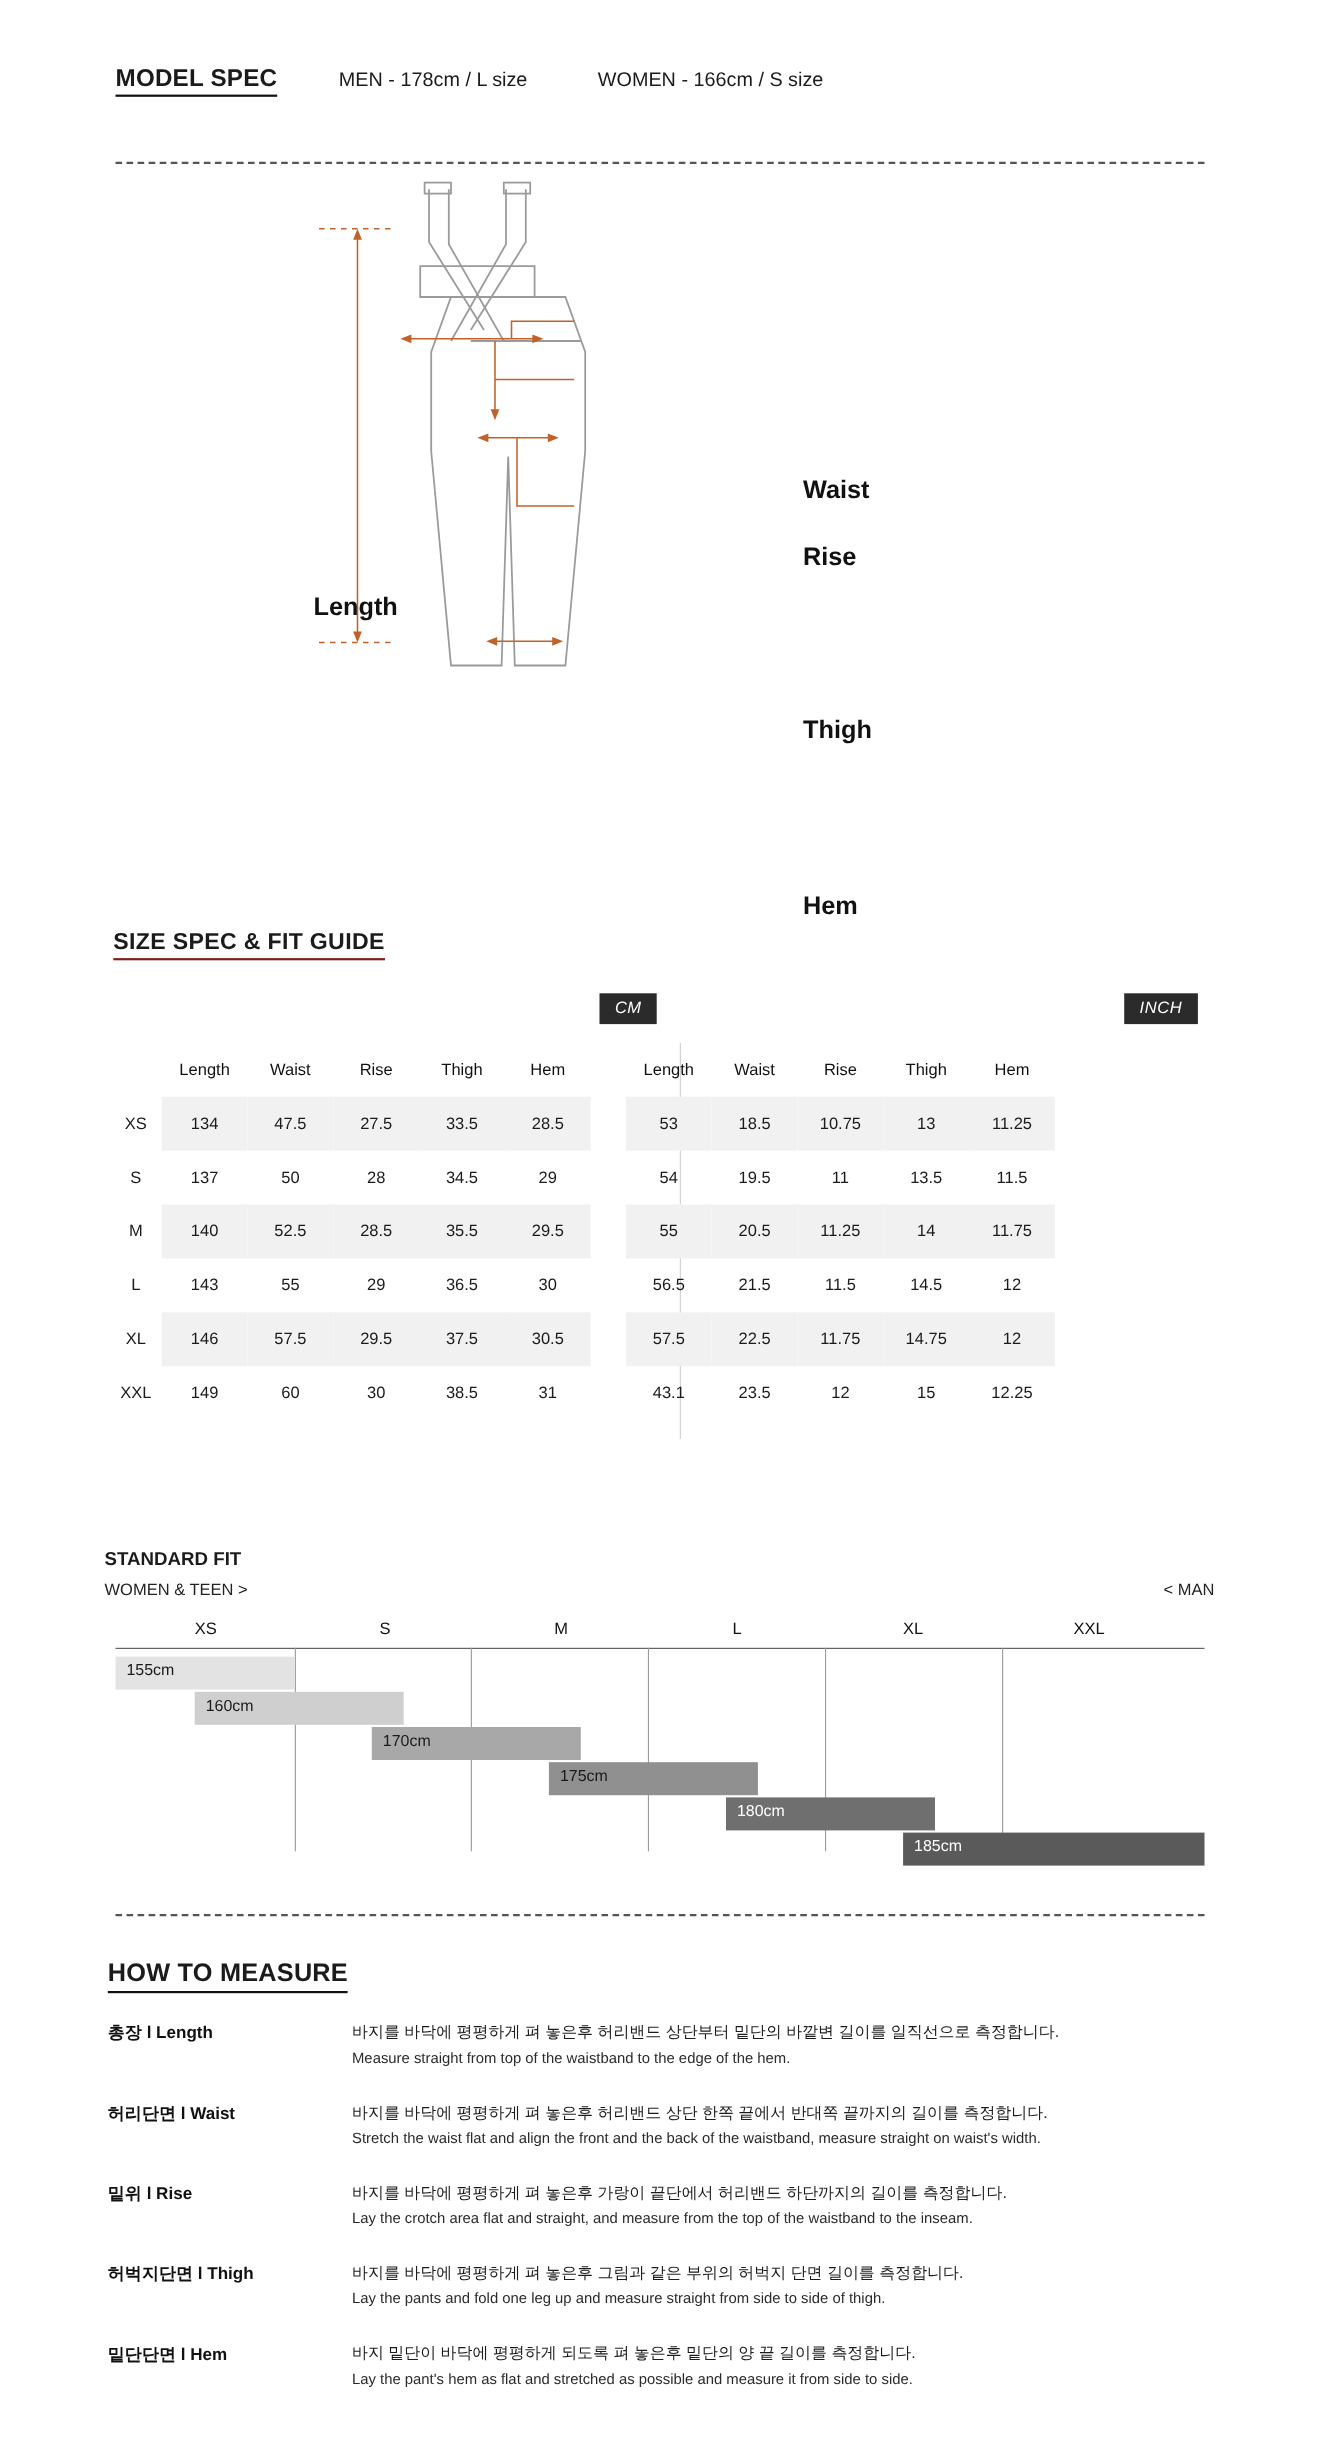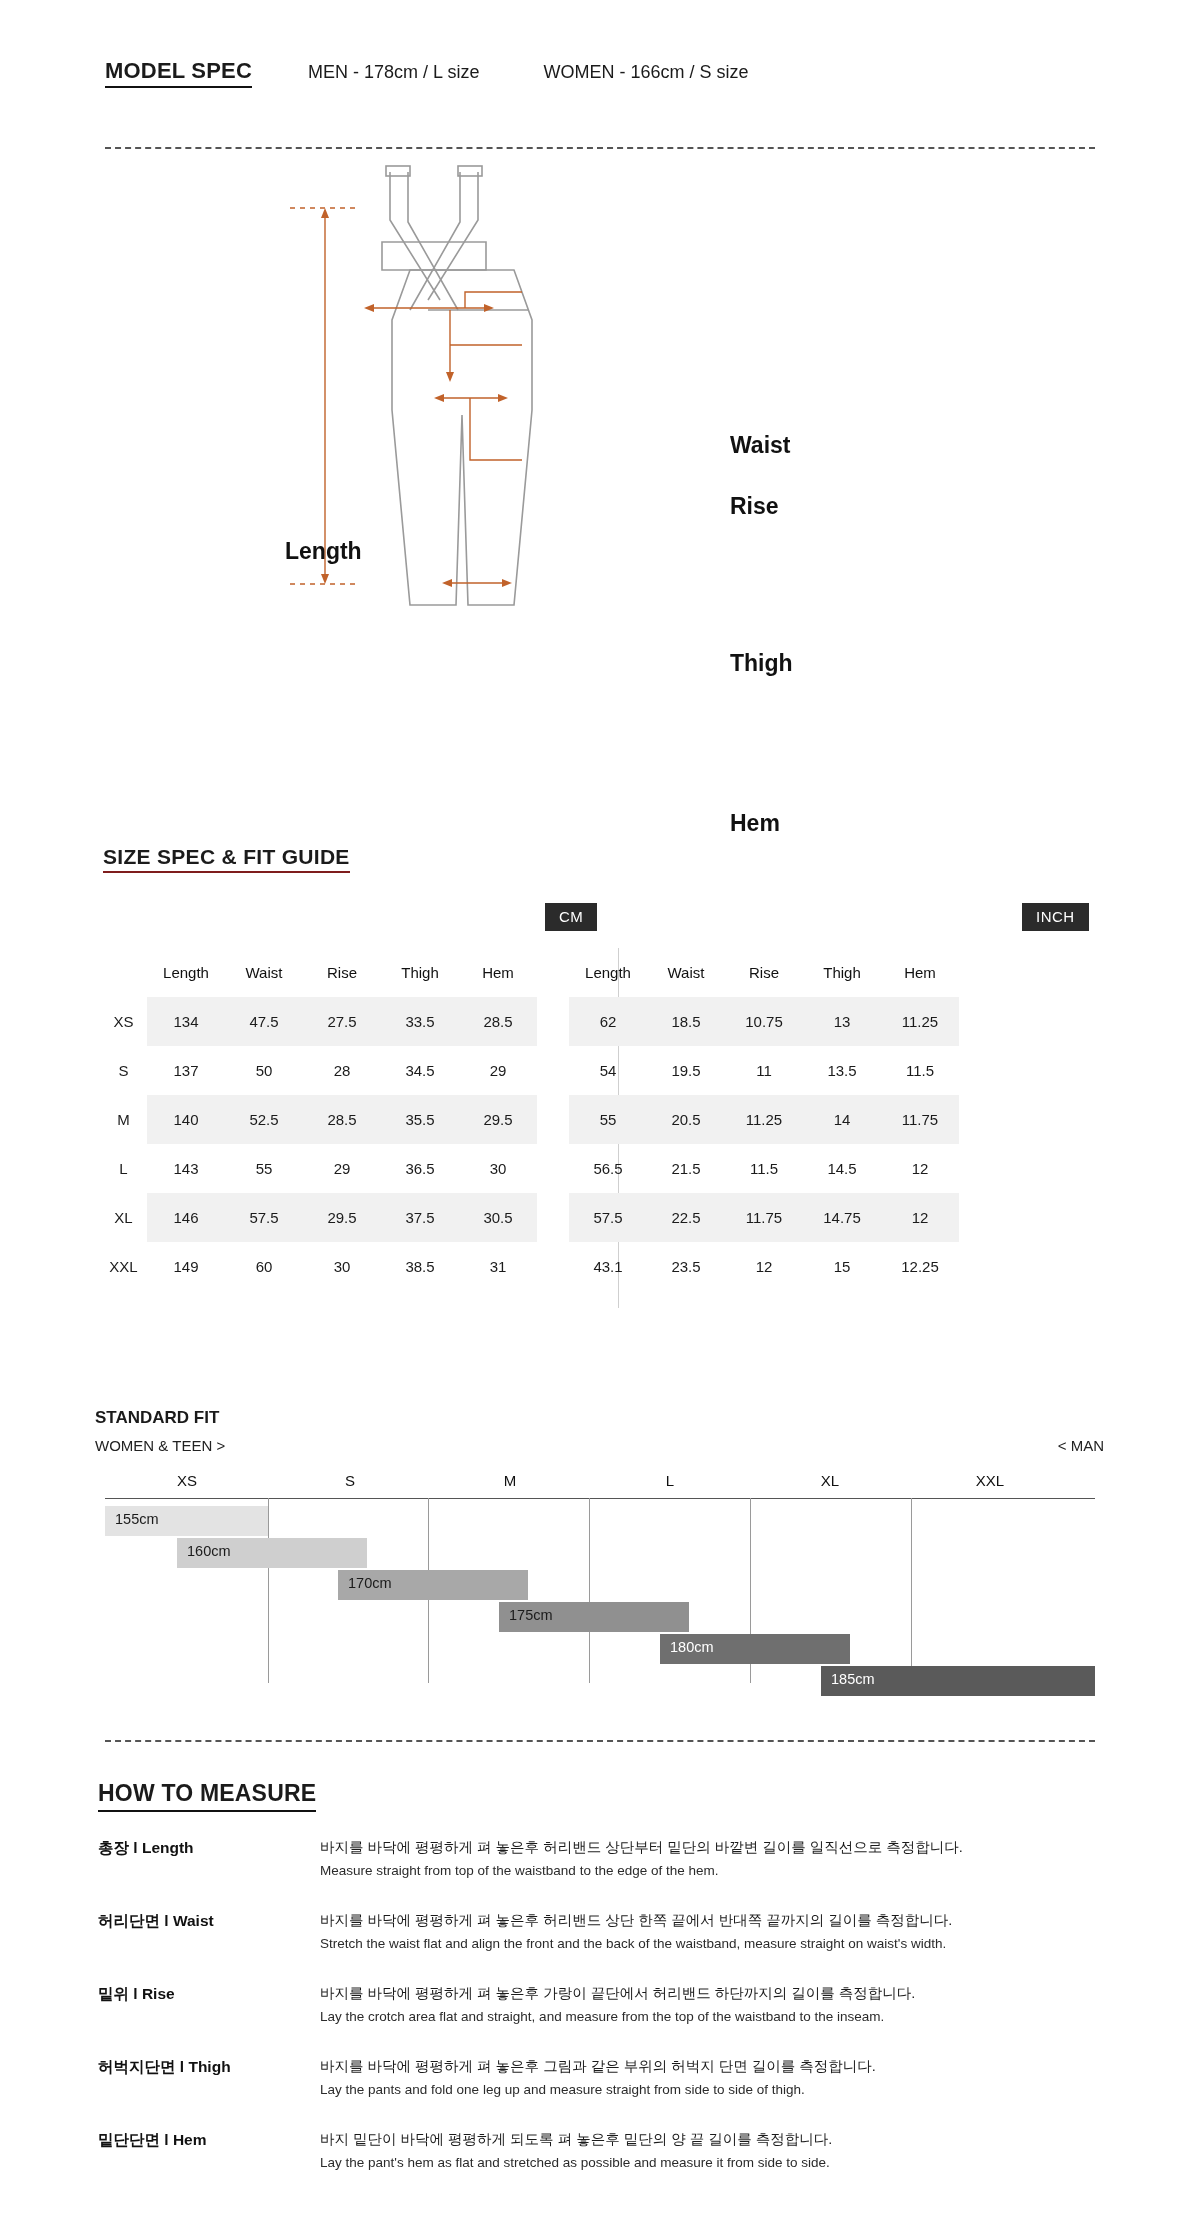--- a/index.html
+++ b/index.html
@@ -47,21 +47,21 @@
   #lbl-hem    { left:440px; top:650px; }
 
   
   .sizespec-title {
     position:absolute; left:103px; top:845px;
     font-size:21px; font-weight:bold; letter-spacing:.3px;
     border-bottom:2px solid #7f1d1d; padding-bottom:2px;
   }
   .unit-badge {
     position:absolute; background:#2b2b2b; color:#fff;
-    font-size:15px; padding:5px 14px 6px; letter-spacing:.5px;
+    font-size:15px; padding:5px 14px 6px; letter-spacing:.5px;font-style:italic;
   }
   #badge-cm { left:545px; top:903px; }
   #badge-inch { left:1022px; top:903px; }
 
   .table-wrap { position:absolute; left:95px; top:948px; width:1010px; }
   table.sizetbl { border-collapse:collapse; }
   table.sizetbl td, table.sizetbl th {
     font-size:15px; font-weight:normal; text-align:center;
     height:49px; vertical-align:middle;
   }
@@ -201,21 +201,21 @@
       </thead>
       <tbody>
         <tr class="shaded">
           <td class="rowhead">XS</td>
           <td class="datacell">134</td>
           <td class="datacell">47.5</td>
           <td class="datacell">27.5</td>
           <td class="datacell">33.5</td>
           <td class="datacell">28.5</td>
           <td class="gapcol"></td>
-          <td class="datacell">62</td>
+          <td class="datacell">53</td>
           <td class="datacell">18.5</td>
           <td class="datacell">10.75</td>
           <td class="datacell">13</td>
           <td class="datacell">11.25</td>
         </tr>
         <tr>
           <td class="rowhead">S</td>
           <td class="datacell">137</td>
           <td class="datacell">50</td>
           <td class="datacell">28</td>

